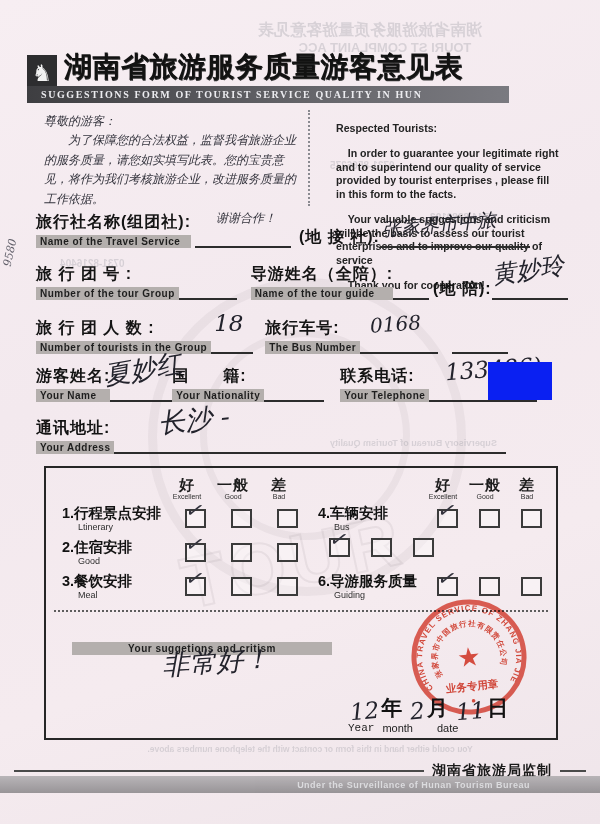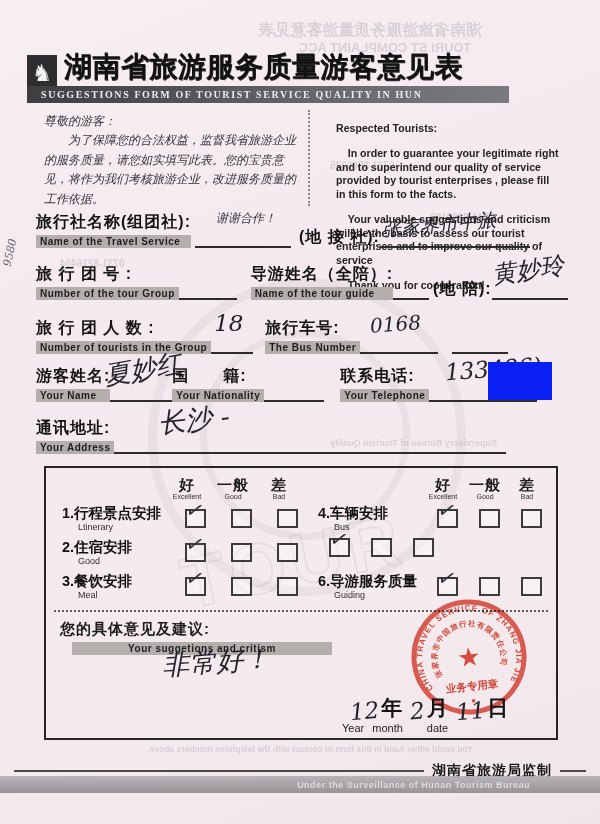--- a/index.html
+++ b/index.html
@@ -340,21 +340,20 @@
       <div class="cbcell">
           <div class="cb"></div>
         </div>
       <div class="cbcell">
           <div class="cb"></div>
         </div>
     </div>
 
     <div class="dotline"></div>
 
-    <div class="sug-cn">您的具体意见及建议:</div>
     <div class="sug-chip chip">Your suggetions and critism</div>
     <div class="sug-hand hand" style="position:absolute;">非常好！</div>
 
     <svg class="stamp" viewBox="-71 -71 142 142">
       <circle cx="0" cy="0" r="55" fill="none" stroke="#dd4434" stroke-width="5" opacity="0.9"></circle>
       <defs>
         <path id="arcOuter" d="M -36,31 A 47,47 0 1 1 36,31"></path>
         <path id="arcInner" d="M -25,21 A 32,32 0 1 1 25,21"></path>
       </defs>
       <text font-size="8" fill="#d9402f" font-weight="bold" letter-spacing="1">
@@ -371,21 +370,21 @@
     <div class="daterow">
       <div class="dl1">
         <span class="hand2">12</span>
         <span>年</span>
         <span class="hand2">2</span>
         <span>月</span>
         <span class="hand2">11</span>
         <span>日</span>
       </div>
       <div class="dl2">
-        <span style="">Year</span>
+        <span style="margin-left:6px;font-family:Liberation Mono, monospace;">Year</span>
         <span style="margin-left:8px;">month</span>
         <span style="margin-left:24px;">date</span>
       </div>
     </div>
   </div>
 
   <div class="footnote bleed mirror">You could either hand in this form or contact with the telephone numbers above.</div>
   <div class="footline">
     <span class="ln"></span>
     <span class="txt">湖南省旅游局监制</span>

